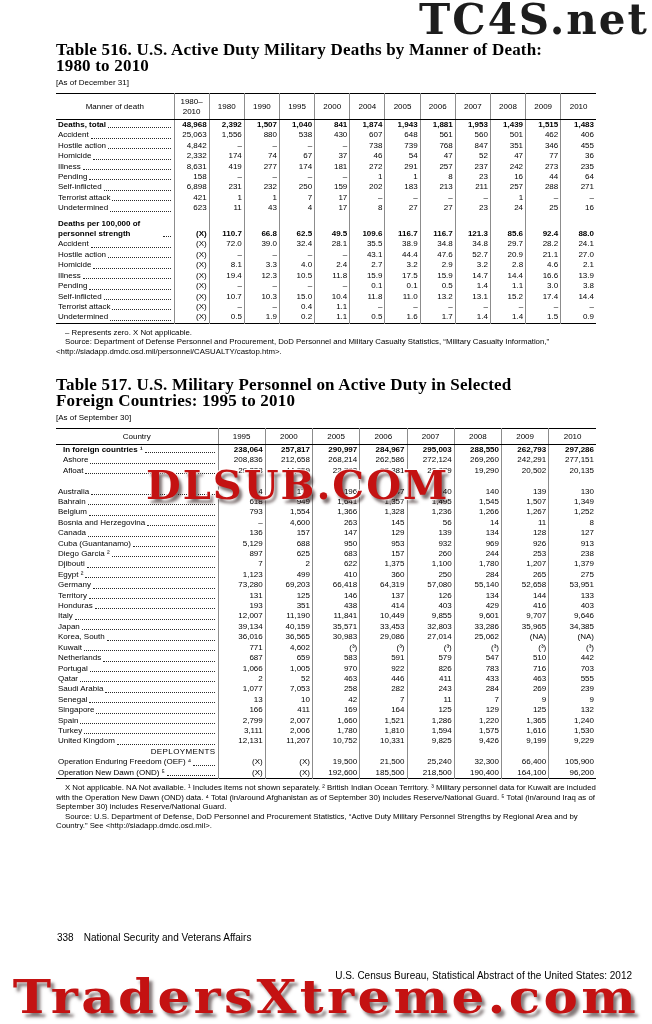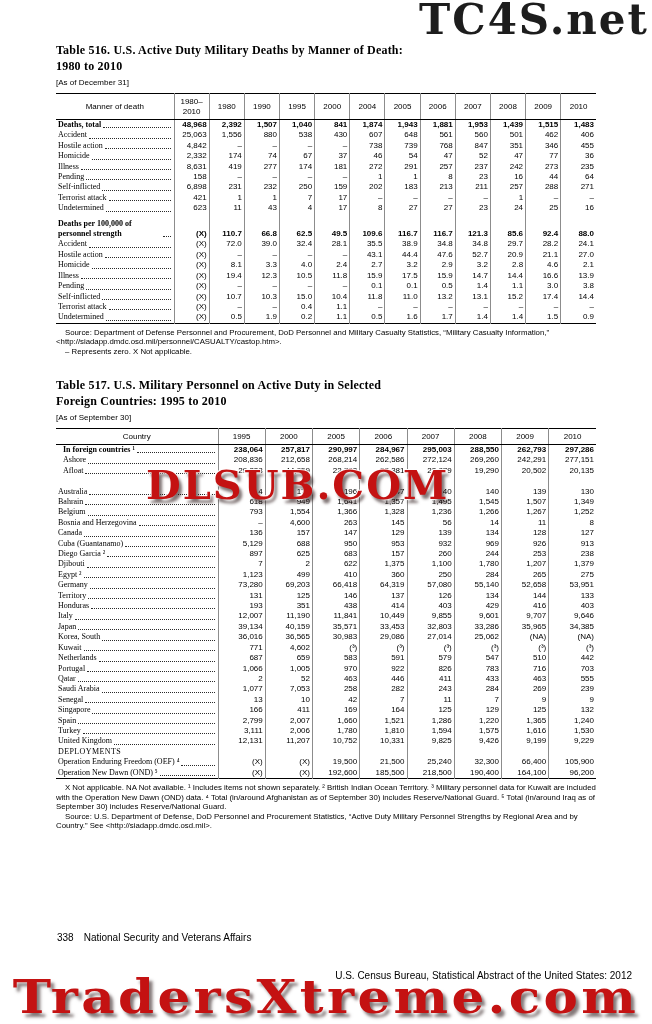--- a/index.html
+++ b/index.html
@@ -5,42 +5,42 @@
   * { margin:0; padding:0; box-sizing:border-box; }
   html,body { background:#e8e8e8; }
   .page {
     position:relative; width:652px; height:1024px; margin:0 auto;
     background:#ffffff; overflow:hidden; color:#000;
     font-family:"Liberation Sans", sans-serif;
   }
   .content { position:relative; z-index:1; padding:42px 56px 0 56px; }
 
   
-  .tbl-title { font-family:"Liberation Serif", serif; font-weight:bold; font-size:12px; line-height:16px; letter-spacing:.2px; }
+  .tbl-title { font-family:"Liberation Serif", serif; font-weight:bold; font-size:17px; line-height:16px; letter-spacing:.2px; }
   .as-of { font-size:8px; margin:4px 0 6px 0; }
   .t517-block { margin-top:20px; }
 
   
   table.data { border-collapse:collapse; width:540px; table-layout:fixed;
     border-top:1.5px solid #000; border-bottom:1.5px solid #000; }
   table.data thead th { font-weight:normal; font-size:8px; line-height:9.5px;
     border-bottom:1px solid #000; text-align:center; vertical-align:middle;
     white-space:pre-line; padding:3px 1px; }
   table.data td { font-size:8px; line-height:10.4px; padding:0 2px; vertical-align:bottom; }
   table.data td + td, table.data thead th + th { border-left:1px solid #8c8c8c; }
   table.data td.num { text-align:right; white-space:nowrap; }
   tr.bold td { font-weight:bold; }
   tr.gap-top td { padding-top:5px; }
   tr.spacer-row td { height:10.4px; }
-  td.stub { text-align:left;font-family:Liberation Serif, serif; }
+  td.stub { text-align:left; }
   td.stub .stubwrap { display:flex; align-items:flex-end; }
   td.stub .lbl { flex:0 1 auto; }
   td.stub .lbl.ind { padding-left:5px; }
   td.stub .leader { flex:1 1 8px; min-width:8px; border-bottom:1px dotted #2a2a2a; margin:0 1px 2px 2px; }
-  td.section-label { text-align:left; letter-spacing:.4px; }
+  td.section-label { text-align:right; letter-spacing:.4px; }
 
   
   .notes { width:540px; margin-top:4px; }
   .notes p { font-size:7.8px; line-height:9.6px; text-indent:9px; }
 
   
   .footer-left { position:absolute; left:57px; top:932px; font-size:10px; z-index:1; }
   .footer-left .pg { margin-right:10px; }
   .footer-right { position:absolute; right:20px; top:970px; font-size:10px; z-index:1; }
 
@@ -453,22 +453,22 @@
               <td class="num">1.6</td>
               <td class="num">1.7</td>
               <td class="num">1.4</td>
               <td class="num">1.4</td>
               <td class="num">1.5</td>
               <td class="num">0.9</td>
             </tr>
           </tbody>
         </table>
       <div class="notes">
+        <p>– Represents zero. X Not applicable.</p>
         <p>Source: Department of Defense Personnel and Procurement, DoD Personnel and Military Casualty Statistics, “Military Casualty Information,” &lt;http://siadapp.dmdc.osd.mil/personnel/CASUALTY/castop.htm&gt;.</p>
-        <p>– Represents zero. X Not applicable.</p>
       </div>
     </section>
 
     <section class="t517-block">
       <h2 class="tbl-title"><span>Table 517. U.S. Military Personnel on Active Duty in Selected</span><br><span>Foreign Countries: 1995 to 2010</span></h2>
       <div class="as-of">[As of September 30]</div>
       <table class="data">
           <colgroup>
             <col style="width: 162px;">
             <col style="width: 47.25px;">

